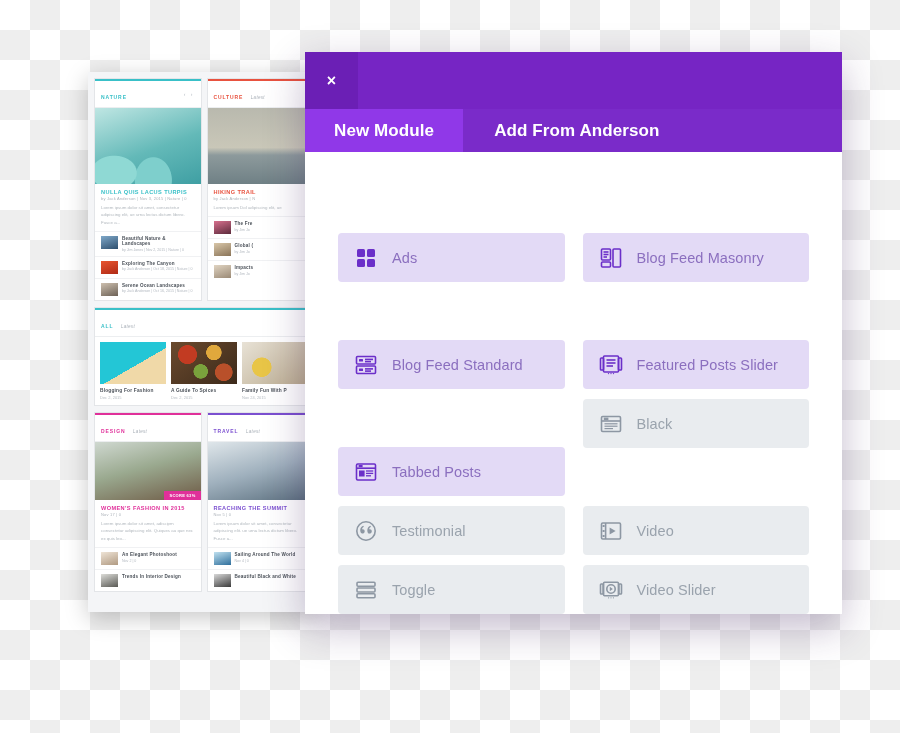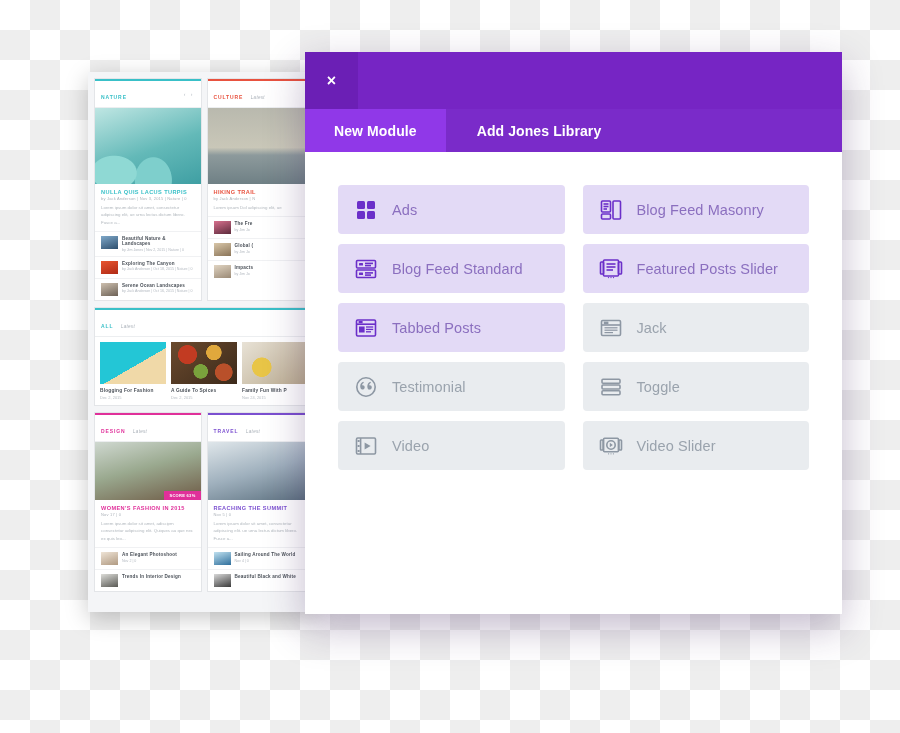--- a/index.html
+++ b/index.html
@@ -108,21 +108,21 @@
   .modal-close {
     width: 53px; height: 57px;
     background: #6b1fb5;
     color: #ffffff; font-size: 16px; font-weight: bold;
     display: flex; align-items: center; justify-content: center;
     cursor: pointer;
   }
   .tabbar { height: 43px; background: #7a2bc9; display: flex; flex: 0 0 43px; }
   .tab {
     display: flex; align-items: center;
-    font-size: 14px; font-weight: bold; color: #ffffff;
+    font-size: 17px; font-weight: bold; color: #ffffff;
     padding: 0 20px; cursor: pointer; letter-spacing: .1px;
   }
   .tab.active { background: #9038e8; padding: 0 29px; }
   .tab.inactive { padding-left: 31px; }
 
   .modal-body {
     flex: 1;
     padding: 33px 33px 0 33px;
     display: grid;
     grid-template-columns: 1fr 1fr;
@@ -132,21 +132,21 @@
   }
 
   .tile {
     height: 49px;
     border-radius: 4px;
     display: flex; align-items: center;
     padding-left: 16px;
     gap: 14px;
     cursor: pointer;
   }
-  .tile.on  { background: #e3daf6; }
+  .tile.on  { background: #e3daf6; margin-top: 48px; }
   .tile.off { background: #e9ecef; }
 
   .tile-label { font-size: 14.5px; letter-spacing: .1px; }
   .tile.on  .tile-label { color: #8b6fbf; }
   .tile.off .tile-label { color: #9aa3ad; }
 
   .ic { width: 24px; height: 24px; flex: 0 0 24px; display: block; }
   .tile.on .ic  { color: #6b2fc9; }
   .tile.off .ic { color: #8d97a3; }
 </style>
@@ -331,21 +331,21 @@
 </div>
 
 <div class="modal">
 
   <div class="modal-header">
     <div class="modal-close">×</div>
   </div>
 
   <div class="tabbar">
     <div class="tab active">New Module</div>
-    <div class="tab inactive">Add Jones Library</div>
+    <div class="tab inactive">Add From Anderson</div>
   </div>
 
   <div class="modal-body" id="tiles">
       <div class="tile on">
         <span style="display: flex;">
           <svg class="ic" viewBox="0 0 24 24" fill="currentColor">
             <rect x="3" y="3" width="8" height="8" rx="1.5"></rect>
             <rect x="13" y="3" width="8" height="8" rx="1.5"></rect>
             <rect x="3" y="13" width="8" height="8" rx="1.5"></rect>
             <rect x="13" y="13" width="8" height="8" rx="1.5"></rect>
@@ -415,53 +415,53 @@
         <span style="display: flex;">
           <svg class="ic" viewBox="0 0 24 24" fill="none" stroke="currentColor" stroke-width="1.6">
             <rect x="2.5" y="4.5" width="19" height="15" rx="1.2"></rect>
             <line x1="2.5" y1="9" x2="21.5" y2="9"></line>
             <rect x="4.8" y="5.6" width="4.6" height="2.6" fill="currentColor" stroke="none"></rect>
             <line x1="5.5" y1="11.8" x2="18.5" y2="11.8" stroke-width="1.2"></line>
             <line x1="5.5" y1="14.2" x2="18.5" y2="14.2" stroke-width="1.2"></line>
             <line x1="5.5" y1="16.6" x2="14" y2="16.6" stroke-width="1.2"></line>
           </svg>
         </span>
-        <span class="tile-label">Jack</span>
+        <span class="tile-label">Black</span>
       </div>
       <div class="tile off">
         <span style="display: flex;">
           <svg class="ic" viewBox="0 0 24 24" fill="none" stroke="currentColor" stroke-width="1.6">
             <circle cx="12" cy="12" r="9.2"></circle>
             <path d="M8.2 14.6c1.5 0 2.5-1 2.5-2.4 0-1.2-.8-2-1.9-2-.3 0-.6.05-.8.14.2-1.1.9-2 1.9-2.5l-.7-1.1C7.3 7.5 6.2 9.2 6.2 11.3c0 2 1 3.3 2 3.3zM15.3 14.6c1.5 0 2.5-1 2.5-2.4 0-1.2-.8-2-1.9-2-.3 0-.6.05-.8.14.2-1.1.9-2 1.9-2.5l-.7-1.1c-1.9.85-3 2.55-3 4.65 0 2 1 3.3 2 3.3z" fill="currentColor" stroke="none"></path>
           </svg>
         </span>
         <span class="tile-label">Testimonial</span>
-      </div>
-      <div class="tile off">
-        <span style="display: flex;">
-          <svg class="ic" viewBox="0 0 24 24" fill="none" stroke="currentColor" stroke-width="1.6">
-            <rect x="3" y="4.2" width="18" height="4" rx="1"></rect>
-            <rect x="3" y="10" width="18" height="4" rx="1"></rect>
-            <rect x="3" y="15.8" width="18" height="4" rx="1"></rect>
-          </svg>
-        </span>
-        <span class="tile-label">Toggle</span>
       </div>
       <div class="tile off">
         <span style="display: flex;">
           <svg class="ic" viewBox="0 0 24 24" fill="none" stroke="currentColor" stroke-width="1.6">
             <rect x="2.5" y="4" width="19" height="16" rx="1.2"></rect>
             <line x1="6.6" y1="4" x2="6.6" y2="20"></line>
             <rect x="3.6" y="6" width="2" height="2" fill="currentColor" stroke="none"></rect>
             <rect x="3.6" y="11" width="2" height="2" fill="currentColor" stroke="none"></rect>
             <rect x="3.6" y="16" width="2" height="2" fill="currentColor" stroke="none"></rect>
             <path d="M10.6 8.5l6 3.5-6 3.5z" fill="currentColor" stroke="none"></path>
           </svg>
         </span>
         <span class="tile-label">Video</span>
+      </div>
+      <div class="tile off">
+        <span style="display: flex;">
+          <svg class="ic" viewBox="0 0 24 24" fill="none" stroke="currentColor" stroke-width="1.6">
+            <rect x="3" y="4.2" width="18" height="4" rx="1"></rect>
+            <rect x="3" y="10" width="18" height="4" rx="1"></rect>
+            <rect x="3" y="15.8" width="18" height="4" rx="1"></rect>
+          </svg>
+        </span>
+        <span class="tile-label">Toggle</span>
       </div>
       <div class="tile off">
         <span style="display: flex;">
           <svg class="ic" viewBox="0 0 24 24" fill="none" stroke="currentColor" stroke-width="1.6">
             <rect x="1.5" y="6" width="2.6" height="10" rx=".7"></rect>
             <rect x="19.9" y="6" width="2.6" height="10" rx=".7"></rect>
             <rect x="4.6" y="4.2" width="14.8" height="13.6" rx="1"></rect>
             <circle cx="12" cy="11" r="4.2"></circle>
             <path d="M10.8 8.8l3 2.2-3 2.2z" fill="currentColor" stroke="none"></path>
             <circle cx="9.6" cy="19.8" r=".6" fill="currentColor" stroke="none"></circle>

